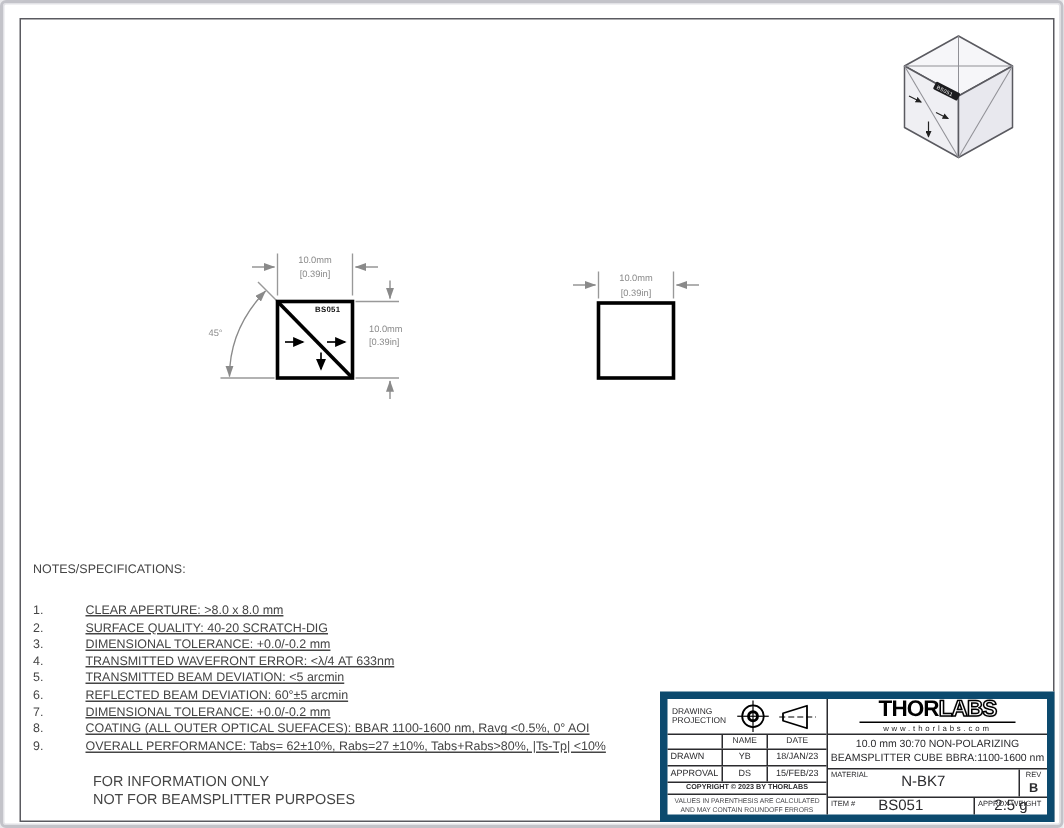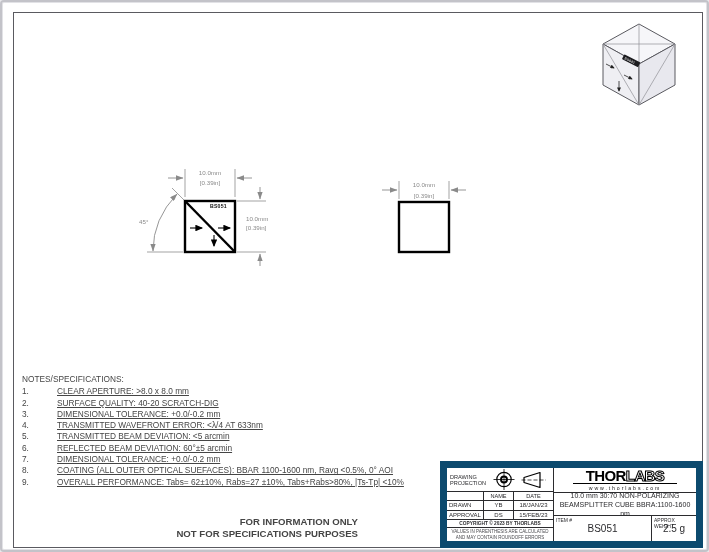--- a/index.html
+++ b/index.html
@@ -24,34 +24,34 @@
     border: 1px solid #5a5a60;
   }
   svg { position: absolute; overflow: visible; }
   .dim-text { font-size: 6.2px; fill: #8a8a8a; font-family: "Liberation Sans", sans-serif; }
   .engrave-text { font-size: 5.2px; font-weight: bold; fill: #111; letter-spacing: 0.2px; font-family: "Liberation Sans", sans-serif; }
 
   .notes {
     position: absolute; left: 20px; top: 372px; width: 424px;
     font-size: 8.3px; line-height: 11.3px; color: #454545;
   }
-  .notes-heading { margin-bottom: 1px; }
+  .notes-heading { margin-bottom: 16px; }
   .note-row { display: flex; }
   .note-num { width: 35px; flex: 0 0 35px; }
   .note-text { flex: 1; text-decoration: underline; }
 
   .info-only {
-    position: absolute; left: 44px; top: 514px; width: 312px;
-    text-align: right; font-size: 9.6px; line-height: 11.5px; color: #454545; font-weight: bold;
+    position: absolute; left: 60px; top: 514px; width: 312px;
+    text-align: left; font-size: 9.6px; line-height: 11.5px; color: #454545;
   }
 
   
   .titleblock {
     position: absolute; left: 438px; top: 459px; width: 263px; height: 87px;
-    background: #fff; border: 7px solid #0c4a6e; display: flex;
+    background: #fff; border: 5px solid #0c4a6e; display: flex;
     color: #2b2b2e;
   }
   .tb-left { width: 107px; flex: 0 0 107px; border-right: 1px solid #2b2b2e; display: flex; flex-direction: column; }
   .tb-right { flex: 1; display: flex; flex-direction: column; }
   .tb-row { border-bottom: 1px solid #2b2b2e; }
   .tb-proj { height: 25px; display: flex; align-items: center; padding-left: 3px; }
   .tb-proj-label { font-size: 5.6px; line-height: 6px; width: 42px; }
   .tb-ndrow { height: 10px; display: flex; font-size: 5.6px; }
   .tb-peoplerow { height: 12px; display: flex; font-size: 6px; }
   .tb-peoplerow:nth-child(4) { height: 11px; }
@@ -218,21 +218,21 @@
     <div class="note-row">
       <span class="note-num">9.</span>
       <span class="note-text">
         <div>OVERALL PERFORMANCE: Tabs= 62±10%, Rabs=27 ±10%, Tabs+Rabs&gt;80%,  |Ts-Tp| &lt;10%</div>
       </span>
     </div>
   </div>
 
   <div class="info-only">
     <div>FOR INFORMATION ONLY</div>
-    <div>NOT FOR SPECIFICATIONS PURPOSES</div>
+    <div>NOT FOR BEAMSPLITTER PURPOSES</div>
   </div>
 
   <div class="titleblock">
     <div class="tb-left">
       <div class="tb-row tb-proj">
         <span class="tb-proj-label">DRAWING PROJECTION</span>
         <svg style="position:static;" width="24" height="23" viewBox="0 0 24 23">
           <circle cx="12" cy="11.5" r="7.2" fill="none" stroke="#000" stroke-width="1.2"></circle>
           <circle cx="12" cy="11.5" r="3" fill="none" stroke="#000" stroke-width="1.9"></circle>
           <line x1="12" y1="1" x2="12" y2="22" stroke="#000" stroke-width="0.8"></line>
@@ -267,20 +267,30 @@
         <div class="logo-word">
           <span class="logo-thor">THOR</span><span class="logo-labs">LABS</span>
         </div>
         <div class="logo-line"></div>
         <div class="logo-site">www.thorlabs.com</div>
       </div>
       <div class="tb-row tb-title">
         <div>10.0 mm 30:70 NON-POLARIZING</div>
         <div>BEAMSPLITTER CUBE BBRA:1100-1600 nm</div>
       </div>
+      <div class="tb-row tb-mat">
+        <div class="tb-cell">
+          <span class="tb-cell-label">MATERIAL</span>
+          <span class="tb-cell-value">N-BK7</span>
+        </div>
+        <div class="tb-rev">
+          <span class="tb-rev-label">REV</span>
+          <span class="tb-rev-value">B</span>
+        </div>
+      </div>
       <div class="tb-item">
         <div class="tb-cell tb-itemcell">
           <span class="tb-cell-label">ITEM #</span>
           <span class="tb-cell-value">BS051</span>
         </div>
         <div class="tb-cell">
           <span class="tb-cell-label">APPROX WEIGHT</span>
           <span class="tb-cell-value">2.5 g</span>
         </div>
       </div>

